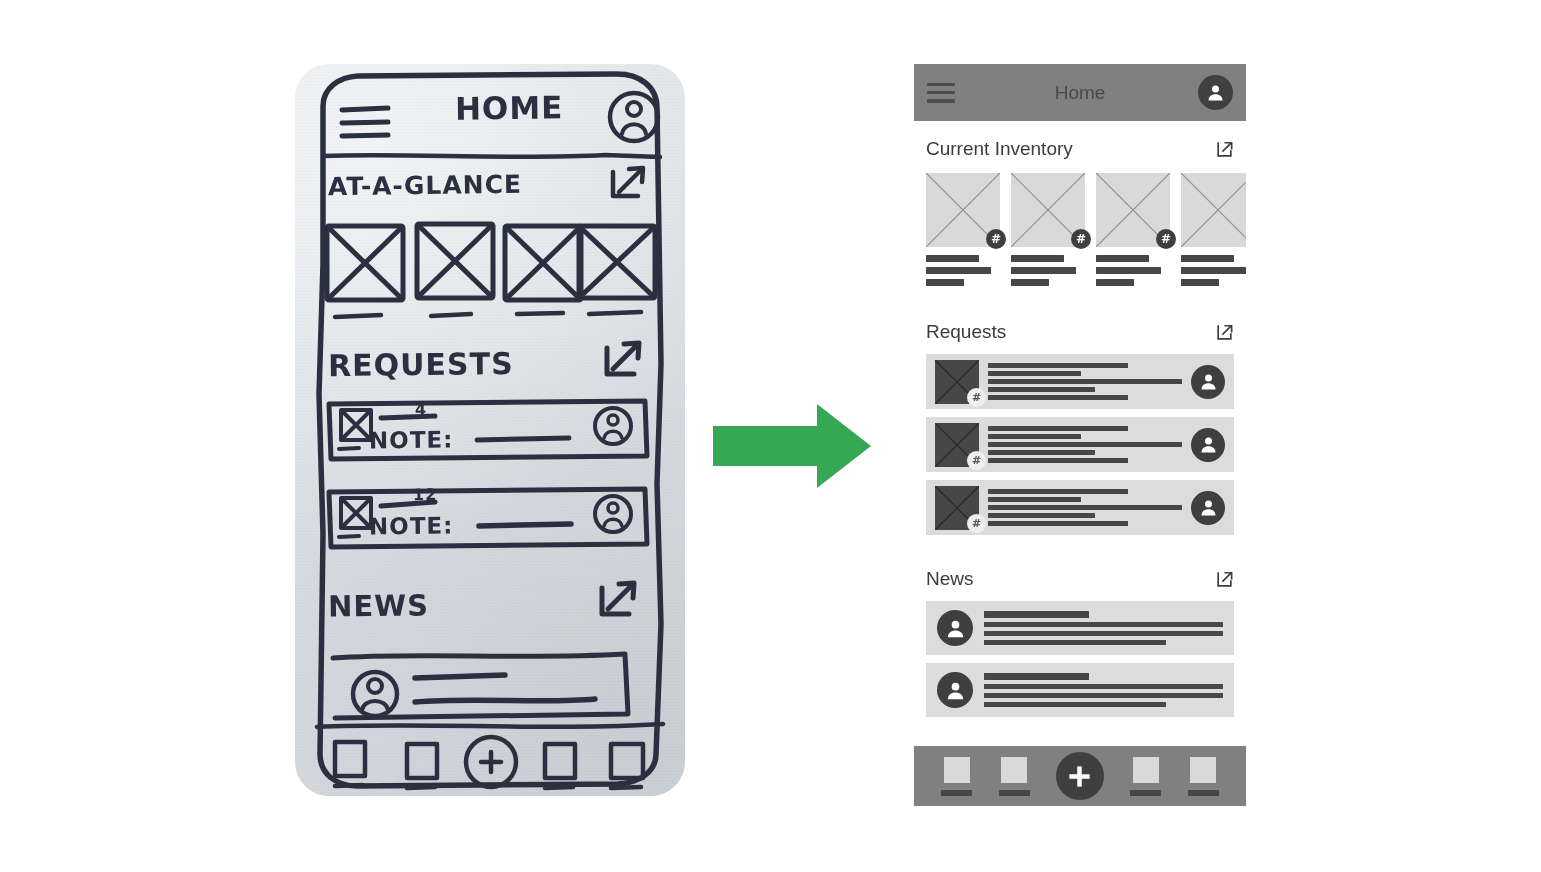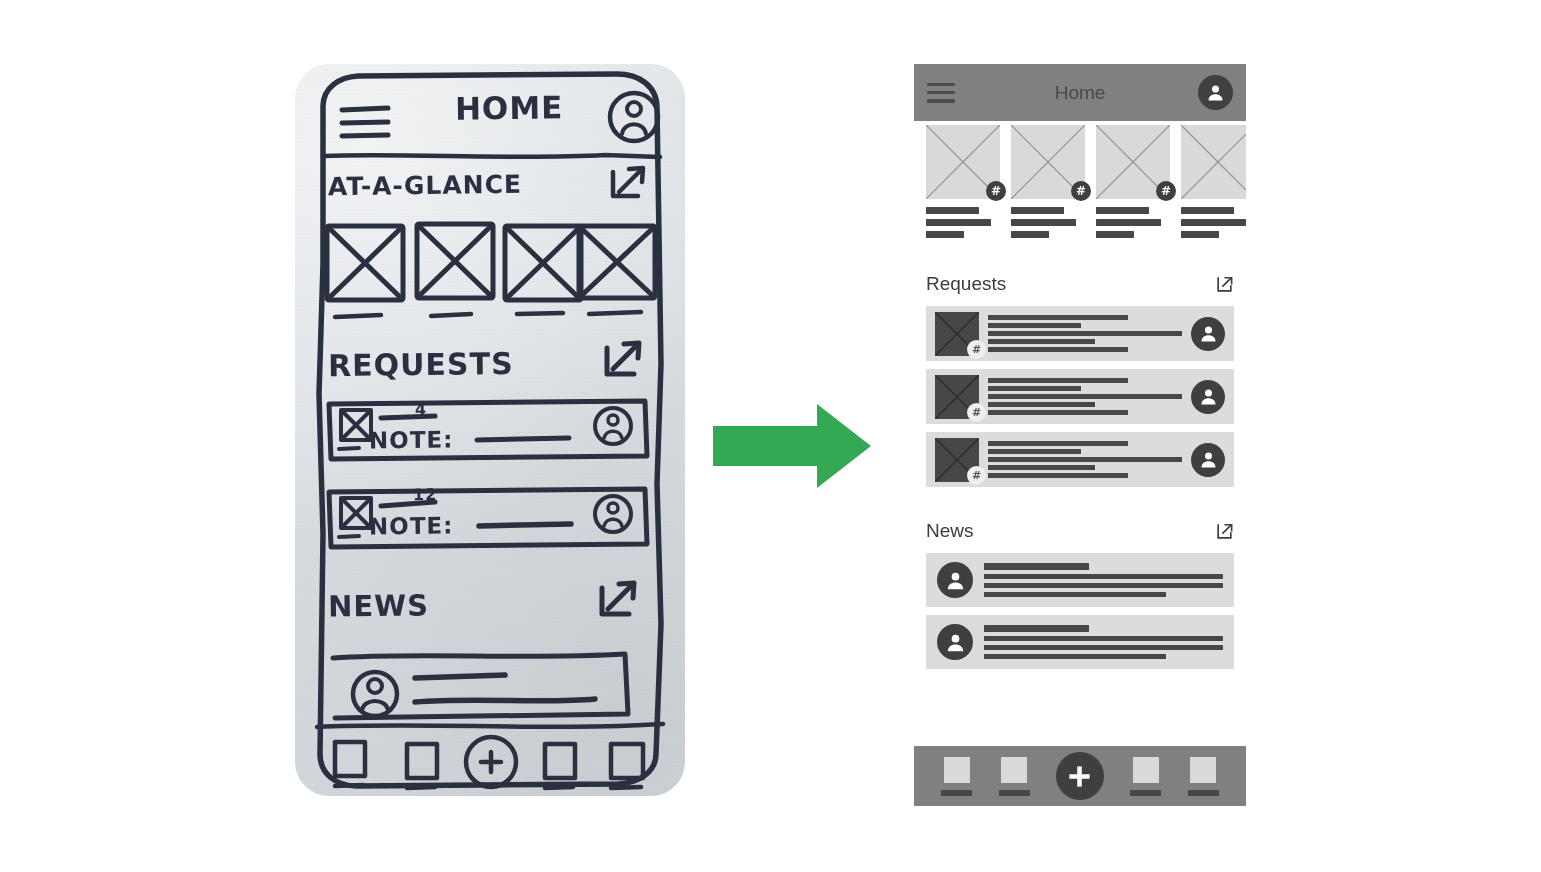--- a/index.html
+++ b/index.html
@@ -321,20 +321,30 @@
         </div>
       <div class="m-title">Home</div>
       <div class="av-circle">
         <svg viewBox="0 0 24 24">
             <circle cx="12" cy="8" r="4"></circle>
             <path d="M4 21c0-4.4 3.6-7 8-7s8 2.6 8 7z"></path>
           </svg>
       </div>
     </div>
 
+    <div class="sec-head">
+      <div class="sec-title">Current Inventory</div>
+      <div class="ext-ico">
+        <svg viewBox="0 0 24 24" fill="none" stroke="#3c3c3c" stroke-width="2.1" stroke-linecap="square">
+          <path d="M4 4 L4 20 L20 20 L20 14"></path>
+            <path d="M10 14 L20 4"></path>
+            <path d="M13 3.5 L21 3.5 L21 11"></path>
+        </svg>
+      </div>
+    </div>
 
     <div class="inv-strip">
       <div class="inv-card">
         <div class="inv-thumb">
           <svg class="xcross" viewBox="0 0 74 74" preserveAspectRatio="none">
               <line x1="0" y1="0" x2="74" y2="74"></line>
               <line x1="74" y1="0" x2="0" y2="74"></line>
             </svg>
           <div class="hash-badge">#</div>
         </div>

